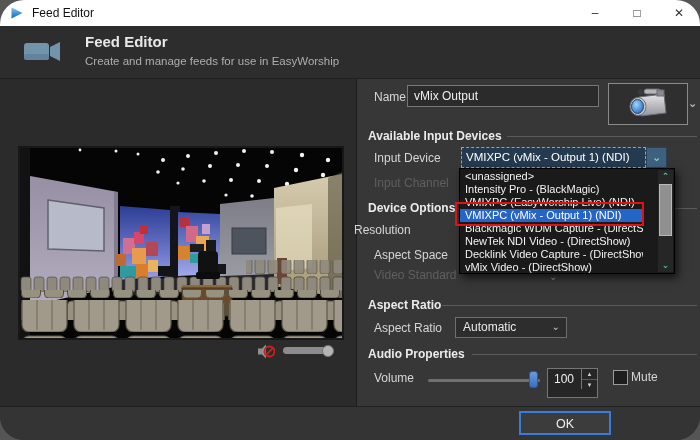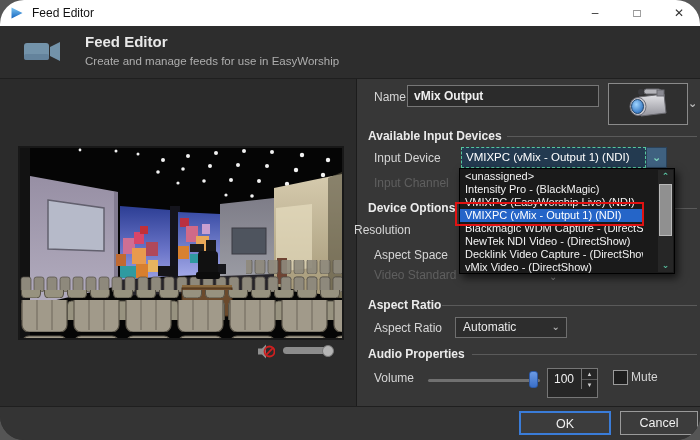--- a/index.html
+++ b/index.html
@@ -23,21 +23,21 @@
   .preview{left:20px;top:148px;width:322px;height:190px;background:#000;outline:2px solid #181818;}
   
   .mute-ico{left:258px;top:344px;width:17px;height:15px;}
   .mini-slider{left:283px;top:347px;width:49px;height:7px;background:#8c8c8c;border-radius:4px;}
   .mini-knob{left:322px;top:345px;width:10px;height:10px;border-radius:50%;background:#b5b5b5;border:1px solid #777;}
   
   .lbl{font-size:12px;color:#d6d6d6;line-height:14px;white-space:nowrap;}
   .lbl.dis{color:#5f5f5f;}
   .sect{font-size:12px;font-weight:bold;color:#ebebeb;white-space:nowrap;}
   .sect-line{height:1px;background:#5a5a5a;}
-  .input{background:#2b2b2b;border:1px solid #767676;color:#efefef;font-size:12px;line-height:20px;padding:0 6px;white-space:nowrap;font-weight:bold;}
+  .input{background:#2b2b2b;border:1px solid #767676;color:#efefef;font-size:12px;line-height:20px;padding:0 6px;white-space:nowrap;}
   .combo{left:461px;top:147px;width:185px;height:21px;background:#233a50;border:1px dashed #56c79e;
          color:#fff;font-size:11.5px;line-height:19px;padding:0 4px;overflow:hidden;white-space:nowrap;box-sizing:border-box;}
   .combo-btn{left:646px;top:147px;width:21px;height:21px;background:#3f6180;border:1px solid #2a4158;box-sizing:border-box;
              color:#7fd8bc;font-size:11px;line-height:18px;text-align:center;font-weight:bold;}
   .drop{left:459px;top:168px;width:216px;height:106px;background:#1a1a1a;border:1px solid #000;
         box-shadow:3px 4px 8px rgba(0,0,0,.65);z-index:20;box-sizing:border-box;}
   .drop ul{margin:0;padding:1px 0 0 0;list-style:none;}
   .drop li{height:13px;line-height:13px;font-size:11px;color:#f2f2f2;padding-left:5px;white-space:nowrap;overflow:hidden;width:178px;}
   .drop li.sel{background:#2565c8;color:#fff;}
   .scrollbar{position:absolute;top:1px;right:1px;width:15px;height:102px;background:#262626;}
@@ -319,15 +319,14 @@
     <div class="spin-col">
       <span class="spin-up">▲</span>
       <span class="spin-dn">▼</span>
     </div>
   </div>
   <div class="abs checkbox"></div>
   <span class="abs lbl" style="left:631px;top:370px;">Mute</span>
 
   <div class="abs footer"></div>
   <div class="btn btn-ok">OK</div>
-  <div class="btn btn-cancel">Cancel</div>
 
 </div>
 
 </body></html>

